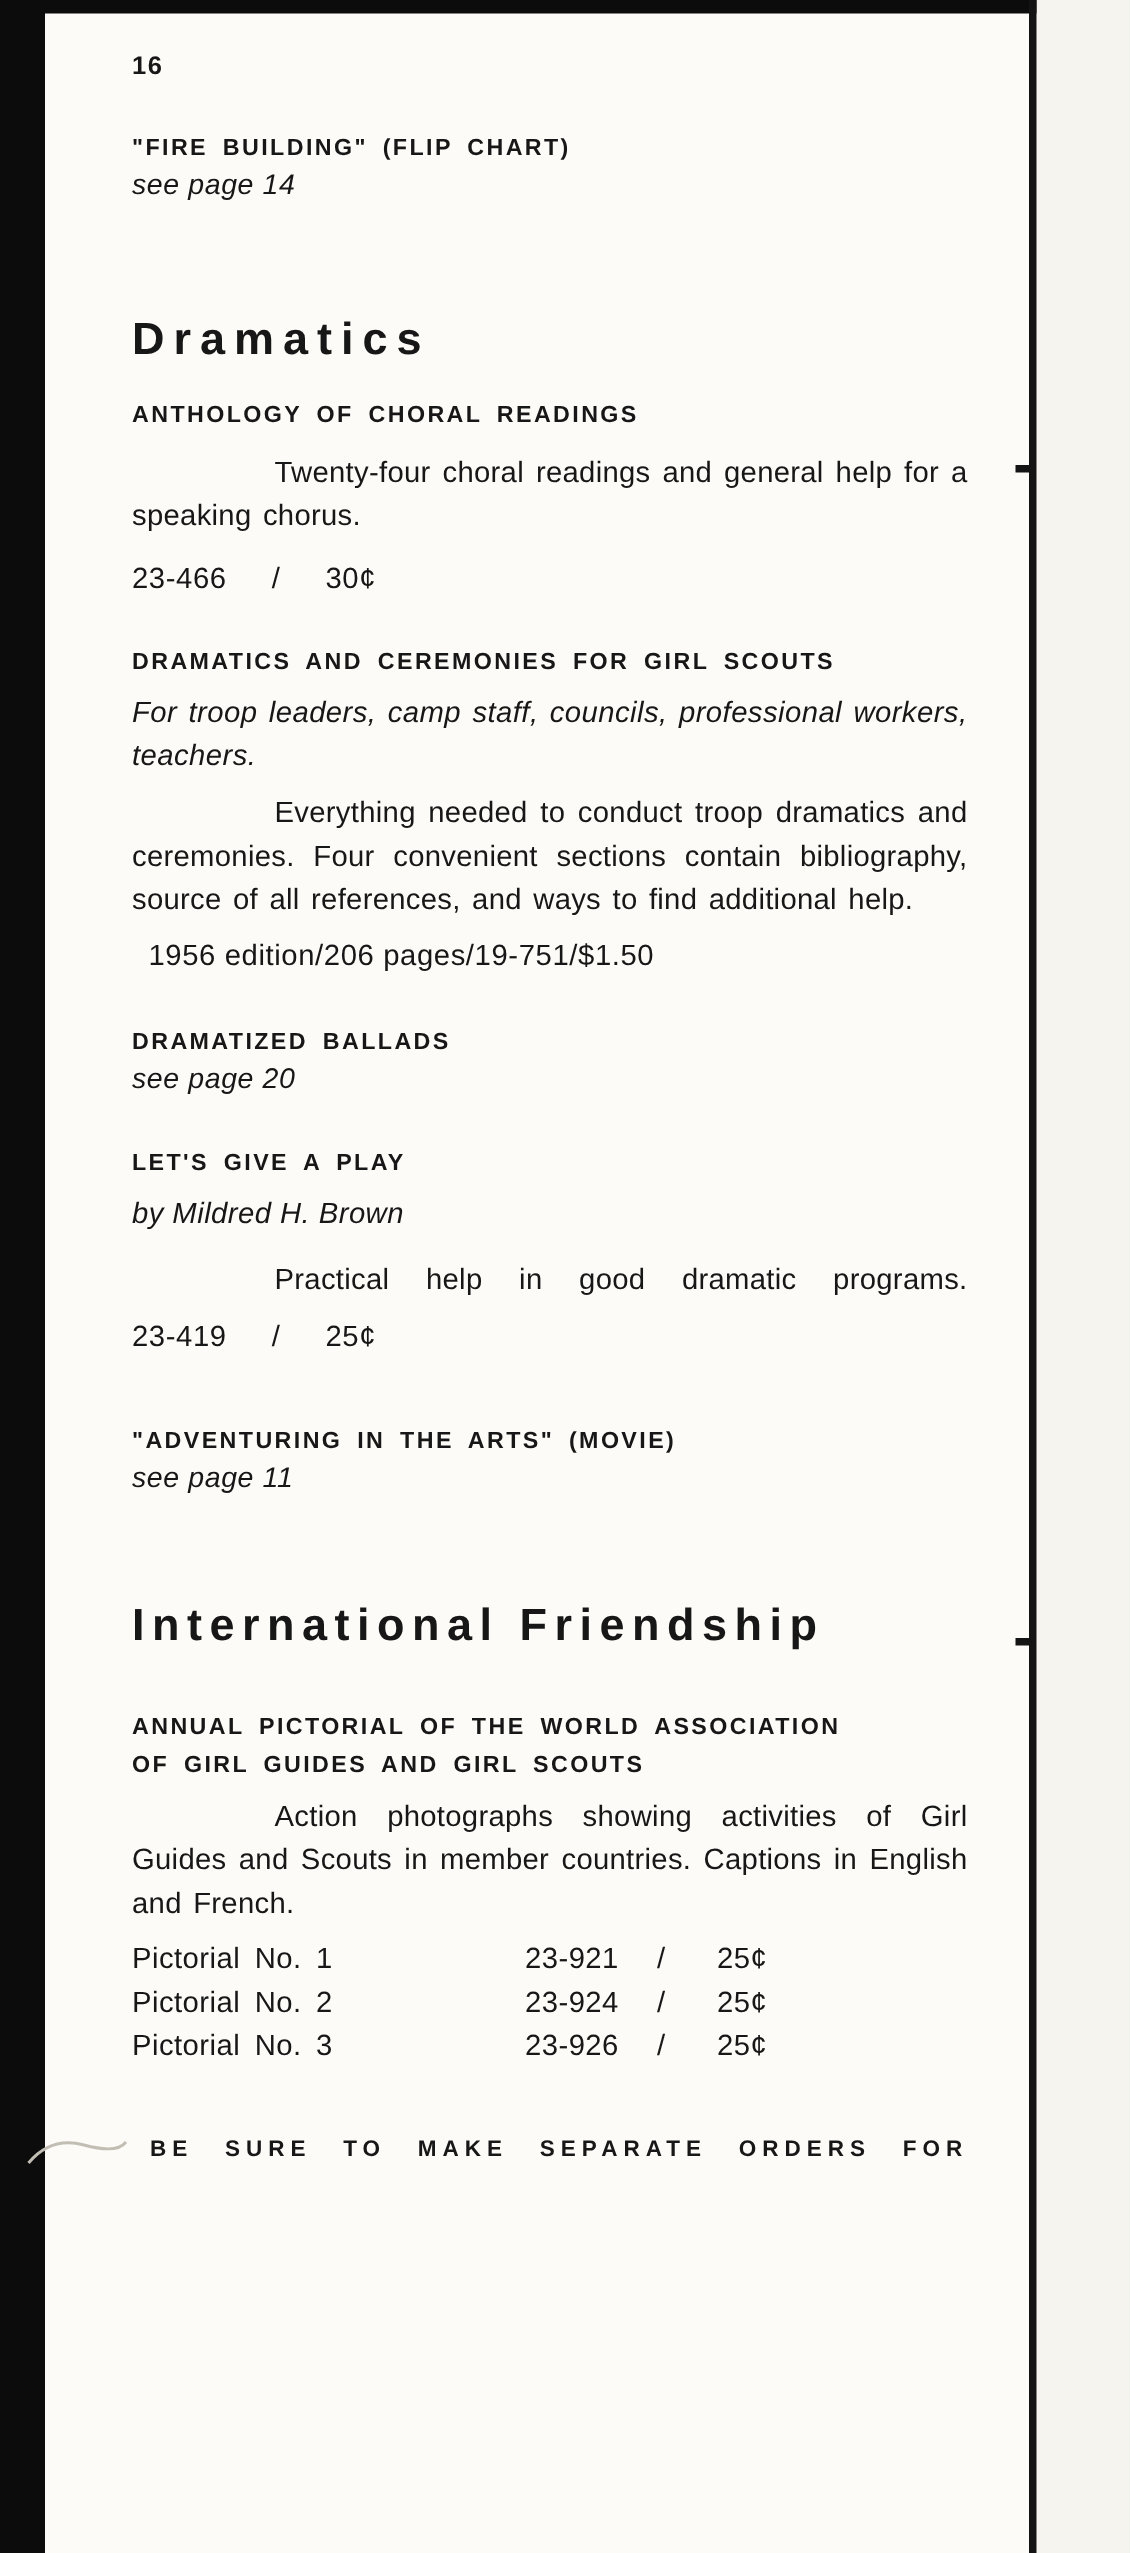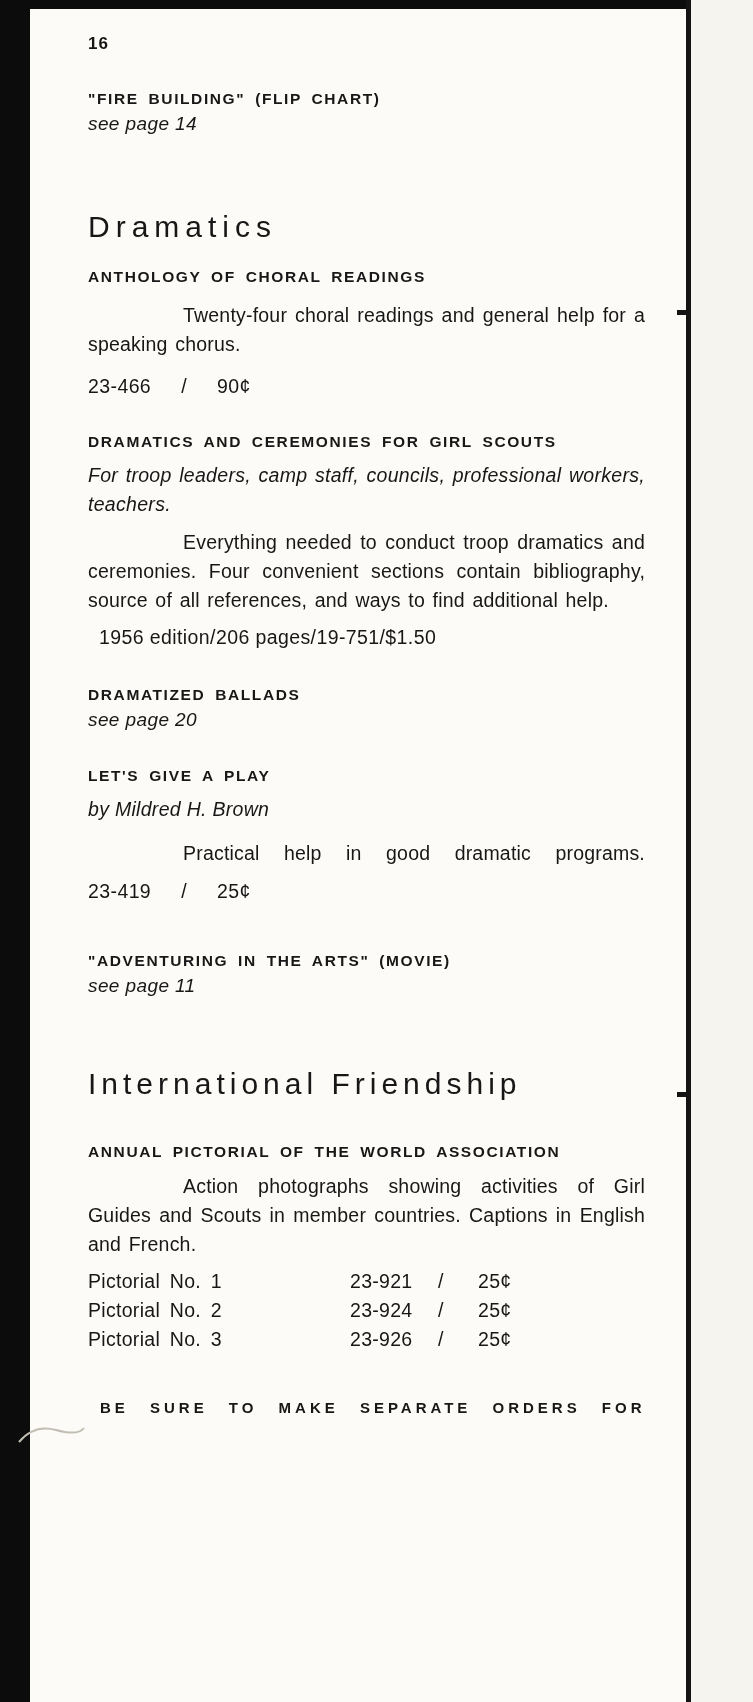--- a/index.html
+++ b/index.html
@@ -49,21 +49,21 @@
     font-size: 19px;
     line-height: 24px;
     margin-top: 2px;
     letter-spacing: 0.4px;
   }
 
   .intro { margin-top: 34px; }
 
   .section-heading {
     font-size: 30px;
-    font-weight: normal;
+    font-weight: bold;
     letter-spacing: 6px;
     line-height: 36px;
   }
   .heading-dramatics { margin-top: 73px; }
   .heading-international { margin-top: 68px; letter-spacing: 5px; }
 
   .byline {
     font-style: italic;
     font-size: 19.5px;
     line-height: 29px;
@@ -155,21 +155,21 @@
     </div>
 
     <h1 class="section-heading heading-dramatics">Dramatics</h1>
 
     <div class="entry-anthology">
       <div class="entry-title">ANTHOLOGY OF CHORAL READINGS</div>
       <div class="body-par mt-13">Twenty-four choral readings and general help for a speaking chorus.</div>
       <div class="order-line mt-15">
         <span>23-466</span>
         <span>/</span>
-        <span>90¢</span>
+        <span>30¢</span>
       </div>
     </div>
 
     <div class="entry-ceremonies">
       <div class="entry-title">DRAMATICS AND CEREMONIES FOR GIRL SCOUTS</div>
       <div class="byline">For troop leaders, camp staff, councils, professional workers, teachers.</div>
       <div class="body-par mt-9">Everything needed to conduct troop dramatics and ceremonies. Four convenient sections contain bibliography, source of all references, and ways to find additional help.</div>
       <div class="order-line order-spread mt-10">
         <span>1956 edition</span>
         <span>/</span>
@@ -200,20 +200,21 @@
     <div class="entry-adventuring">
       <div class="entry-title">"ADVENTURING IN THE ARTS" (MOVIE)</div>
       <div class="see-ref">see page 11</div>
     </div>
 
     <h1 class="section-heading heading-international">International Friendship</h1>
 
     <div class="entry-pictorial">
       <div class="title-lines">
         <div class="entry-title">ANNUAL PICTORIAL OF THE WORLD ASSOCIATION</div>
+        <div class="entry-title">OF GIRL GUIDES AND GIRL SCOUTS</div>
       </div>
       <div class="body-par mt-8">Action photographs showing activities of Girl Guides and Scouts in member countries. Captions in English and French.</div>
 
       <div class="price-table">
         <span>Pictorial No. 1</span>
         <span>23-921</span>
         <span>/</span>
         <span>25¢</span>
 
         <span>Pictorial No. 2</span>

